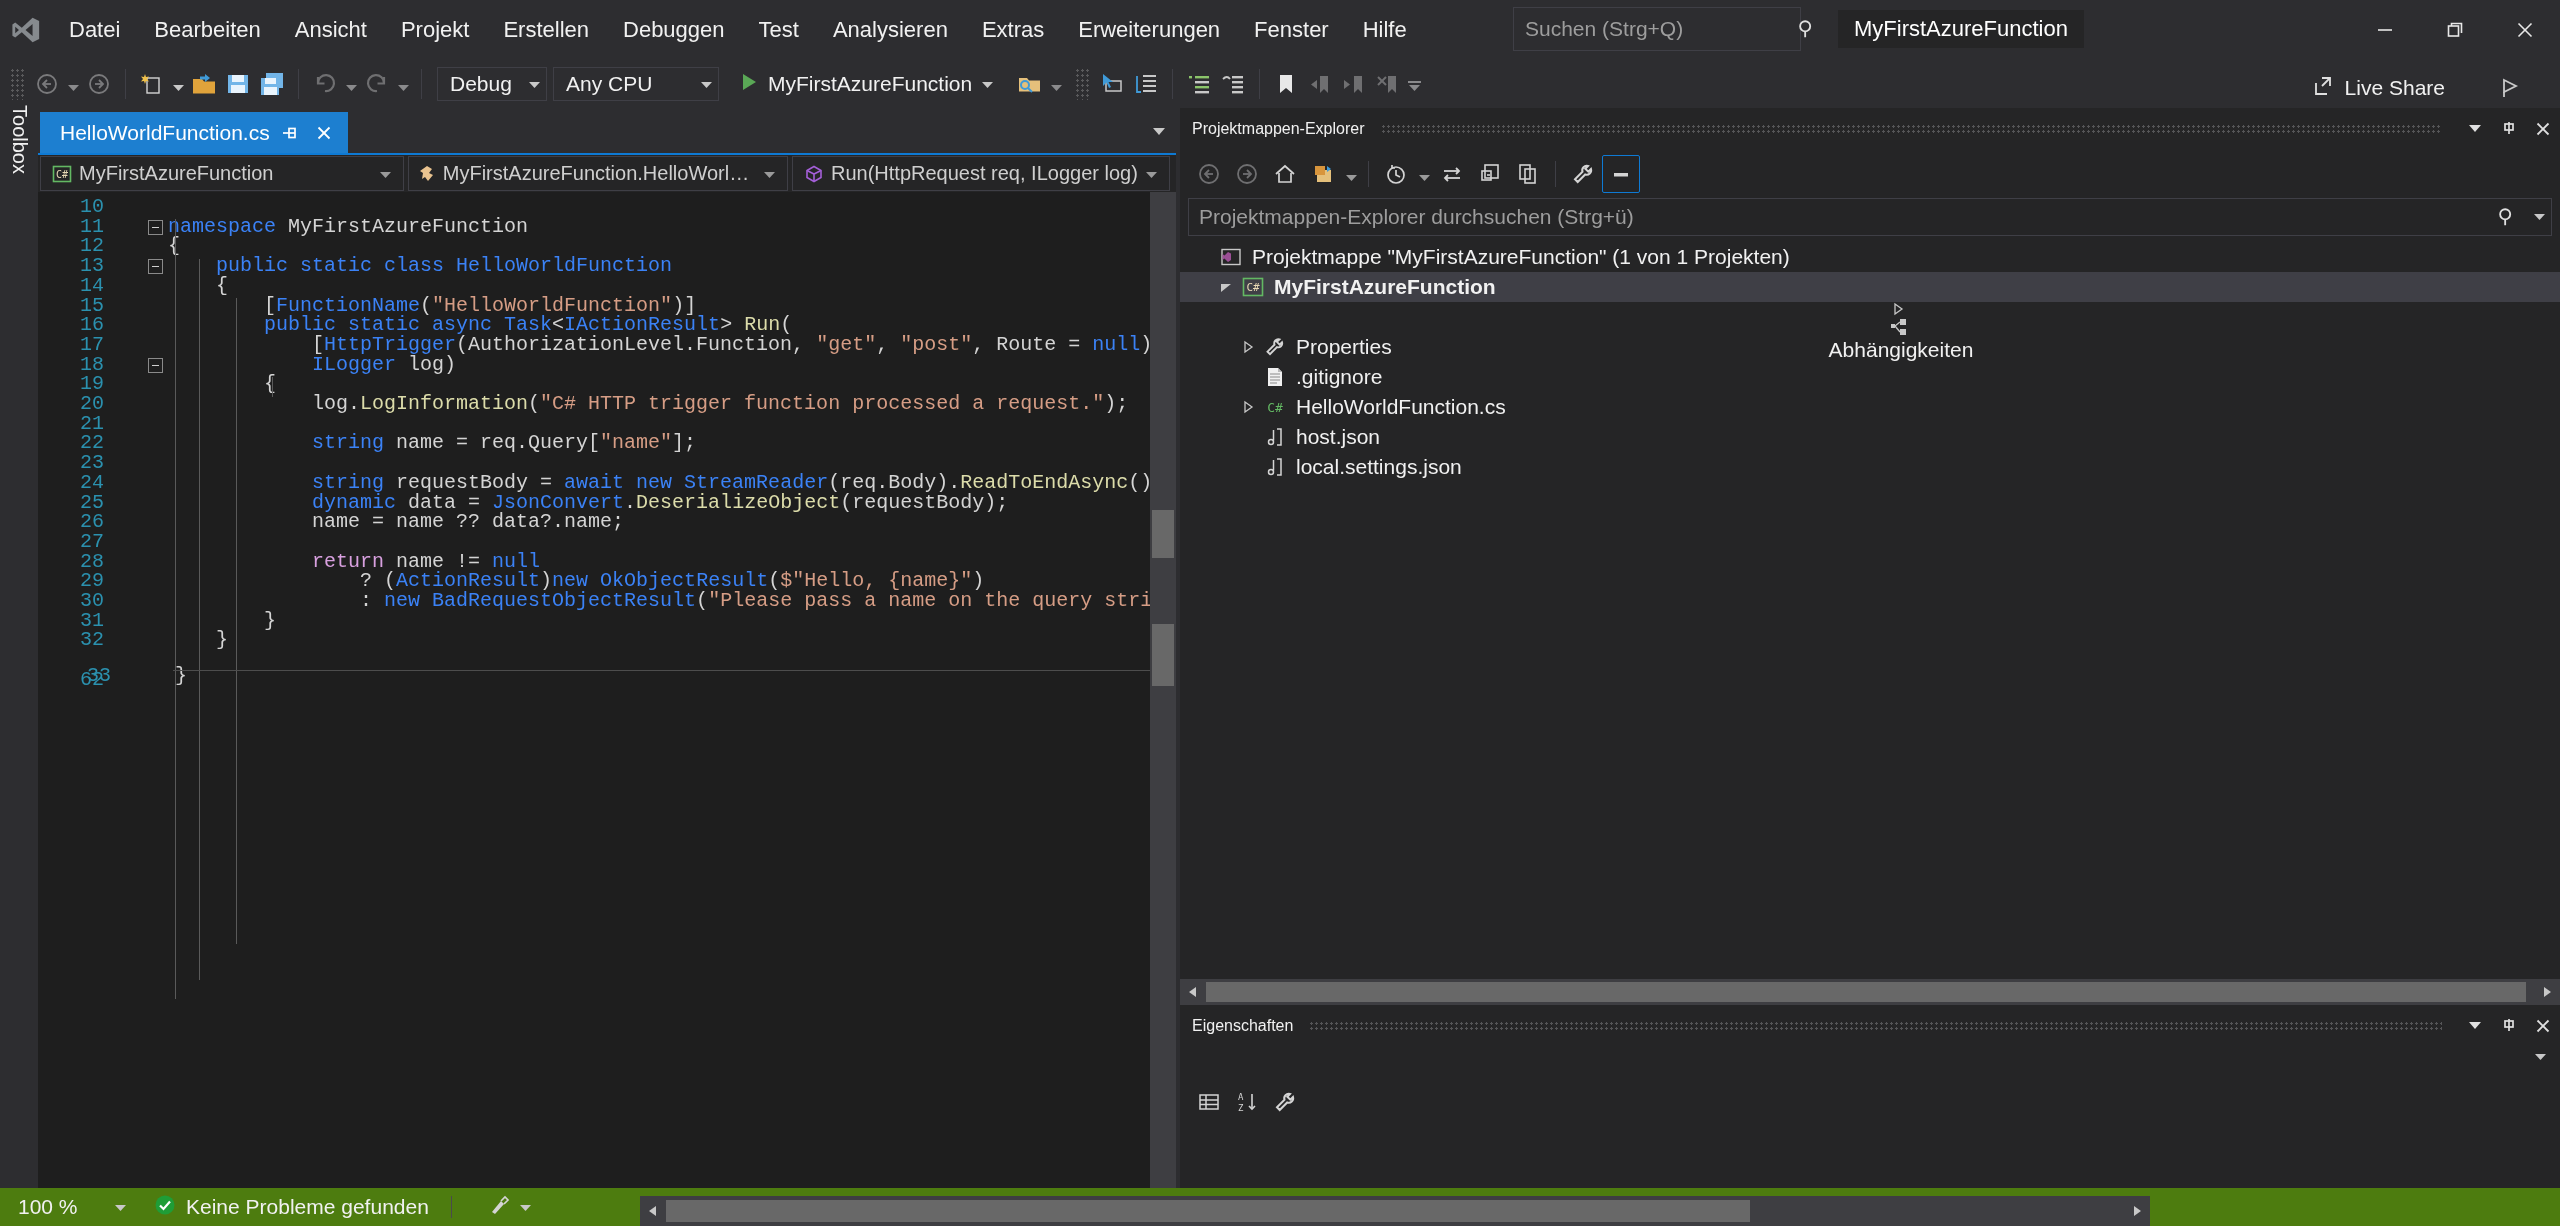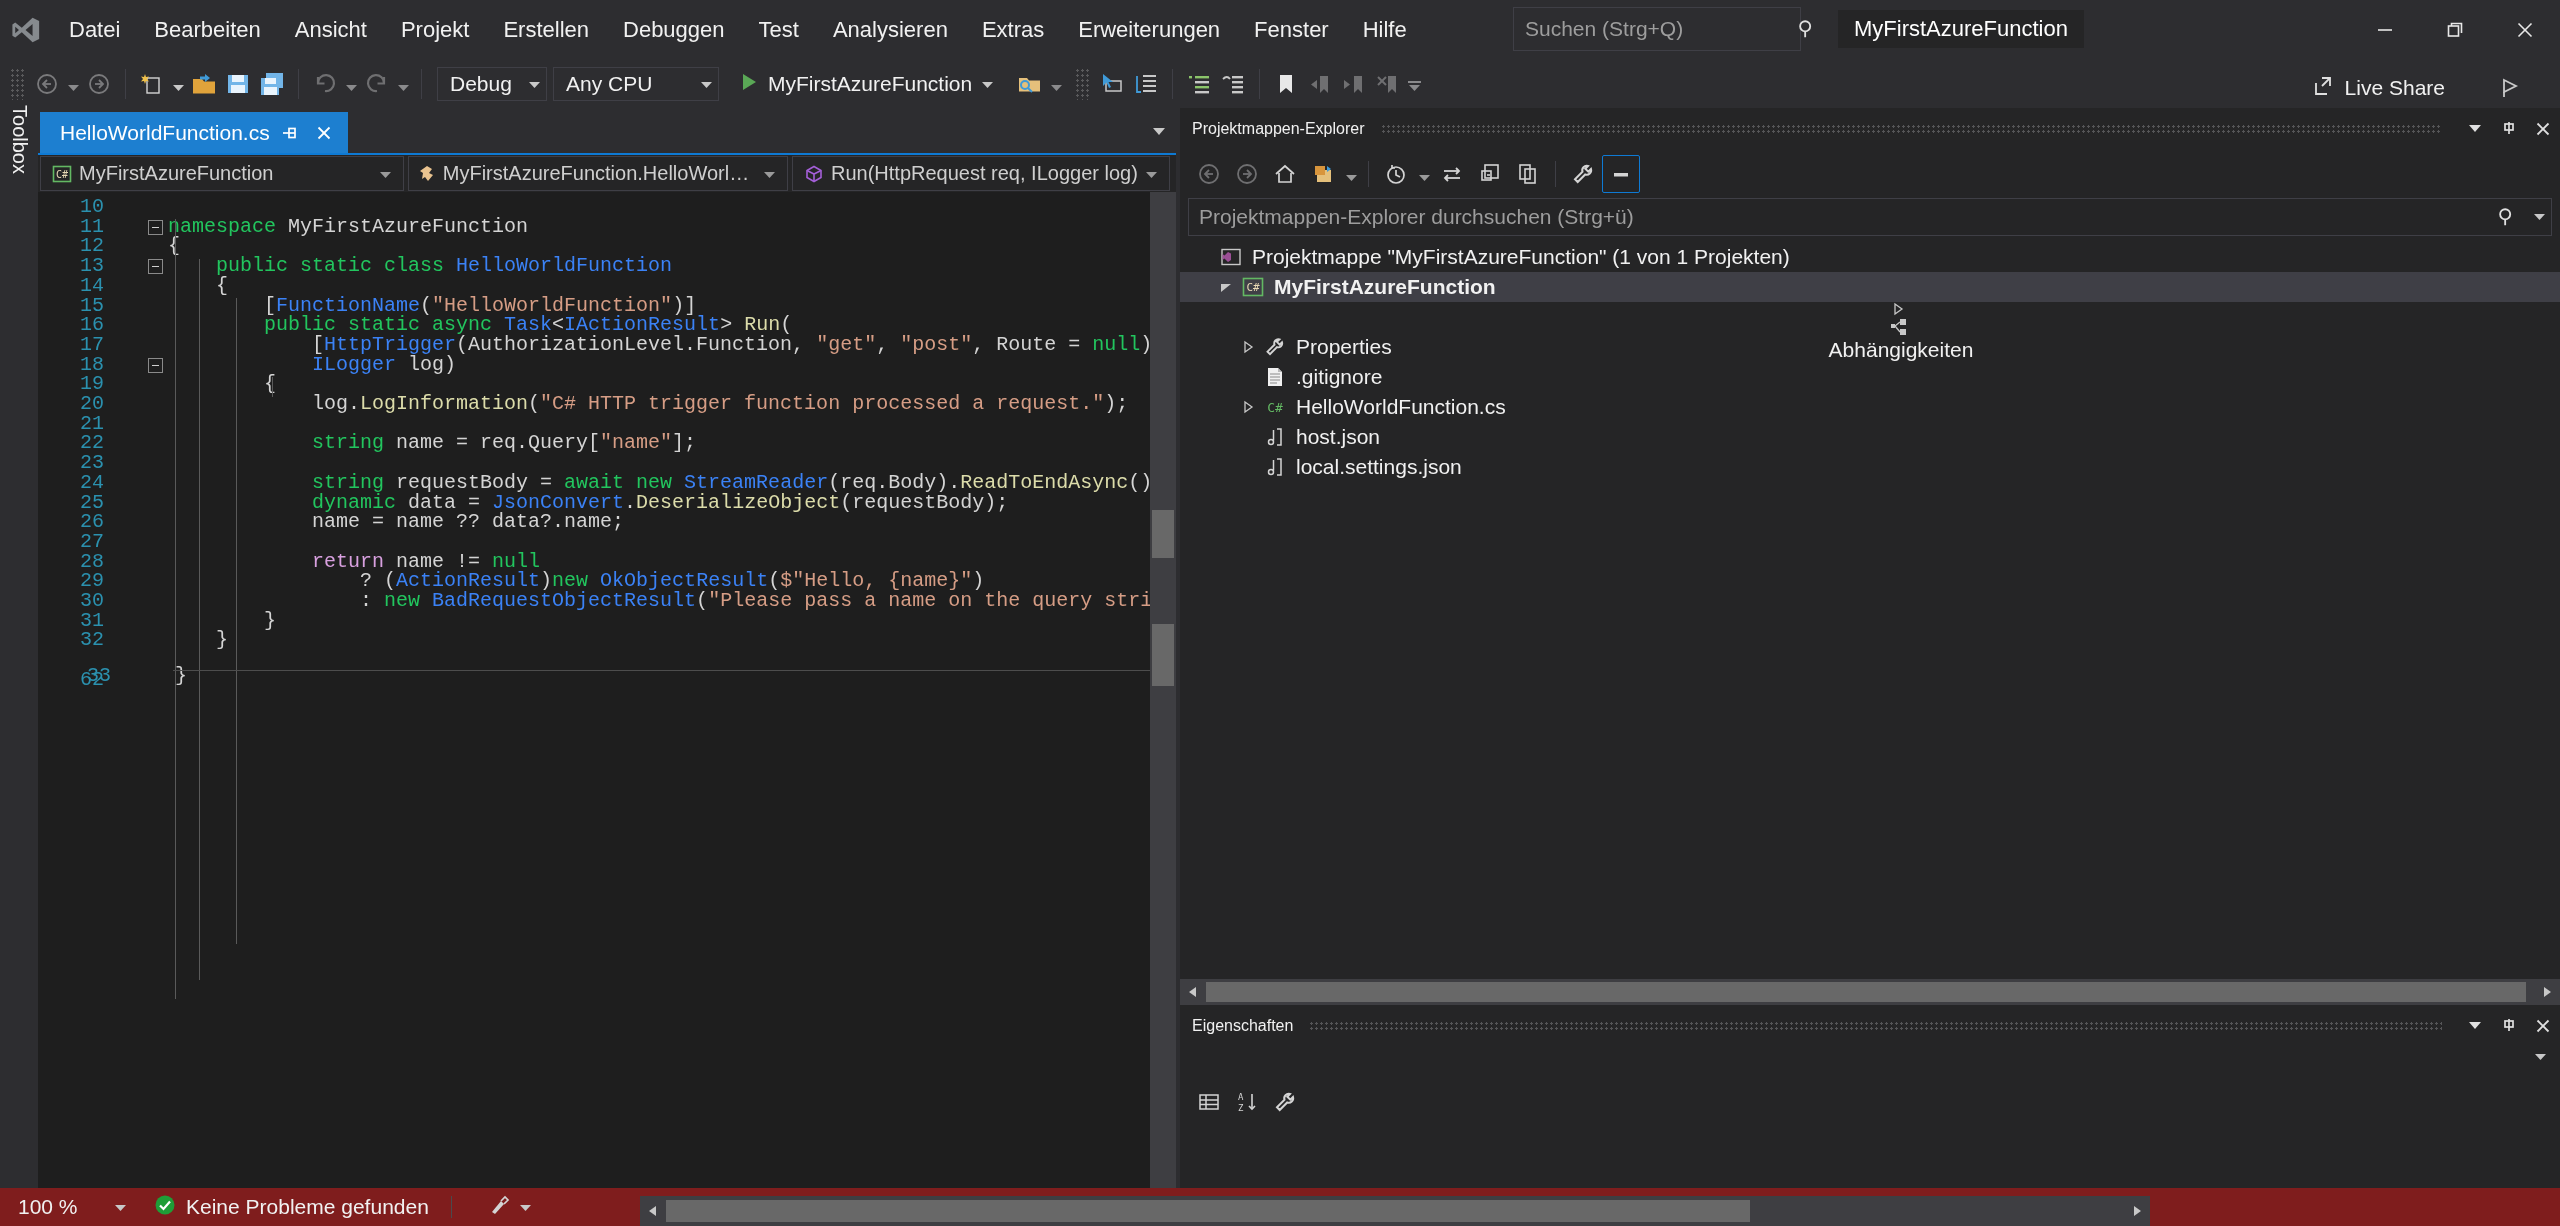--- a/index.html
+++ b/index.html
@@ -84,21 +84,21 @@
                    overflow:hidden; text-overflow:ellipsis; }
   .navcombo .cv { margin-left:auto; padding:0 8px; }
   .nc1 { width:364px; } .nc2 { width:380px; } .nc3 { width:378px; }
 
   .codearea { position:relative; height:996px; background:#1e1e1e; overflow:hidden; }
   .code-lines { position:absolute; left:0; top:0; }
   .ln { height:19.7px; line-height:19.7px; white-space:pre; font-family:"Liberation Mono", monospace;
         font-size:20px; }
   .num { position:absolute; left:0; width:66px; text-align:right; color:#2b91af; }
   .txt { position:absolute; left:130px; color:#d4d4d4; }
-  .kw   { color:#22c55e; }
+  .kw   { color:#3b82f6; }
   .typ  { color:#3b82f6;text-align:right; }
   .str  { color:#d69d85; }
   .mth  { color:#dcdcaa; }
   .ctl  { color:#d8a0df; }
   .plain{ color:#d4d4d4; }
   .fold { position:absolute; width:15px; height:15px; border:1px solid #8a8a8a;
           background:#1e1e1e; }
   .fold:after { content:""; position:absolute; left:3px; top:6px; width:7px; height:1px;
                 background:#cfcfcf; }
   .guide { position:absolute; width:1px; background:#5a5a5a; }
@@ -137,21 +137,21 @@
                 display:flex; align-items:center; }
   .se-hs-thumb { position:absolute; left:26px; top:3px; height:20px; width:1320px; background:#686868; }
 
   .props-panel { position:absolute; left:1180px; top:1005px; width:1380px; height:183px;
                  background:#252526; }
   .props-caret { position:absolute; right:14px; top:42px; }
   .props-toolbar { position:absolute; left:10px; top:78px; display:flex; align-items:center; }
 
   
   .statusbar { position:absolute; left:0; bottom:0; width:2560px; height:38px;
-               background:#7f1d1d; display:flex; align-items:center; }
+               background:#4d7c0f; display:flex; align-items:center; }
   .sb-zoom { width:140px; height:38px; display:flex; align-items:center; padding-left:18px; }
   .sb-zoom .z { font-size:21px; color:#f1f1f1; }
   .sb-zoom .cv { margin-left:auto; padding-right:14px; }
   .sb-item { display:flex; align-items:center; margin-left:14px; }
   .sb-item .lbl { font-size:21px; color:#f1f1f1; margin-left:10px; }
   .sb-sep { width:1px; height:22px; background:#4a4a4d; margin:0 22px; }
   .sb-hscroll { position:absolute; left:640px; bottom:0; width:1510px; height:30px;
                 background:#3e3e42; display:flex; align-items:center; }
   .sb-hs-thumb { position:absolute; left:26px; top:4px; height:22px; width:1084px; background:#686868; }
 </style>

